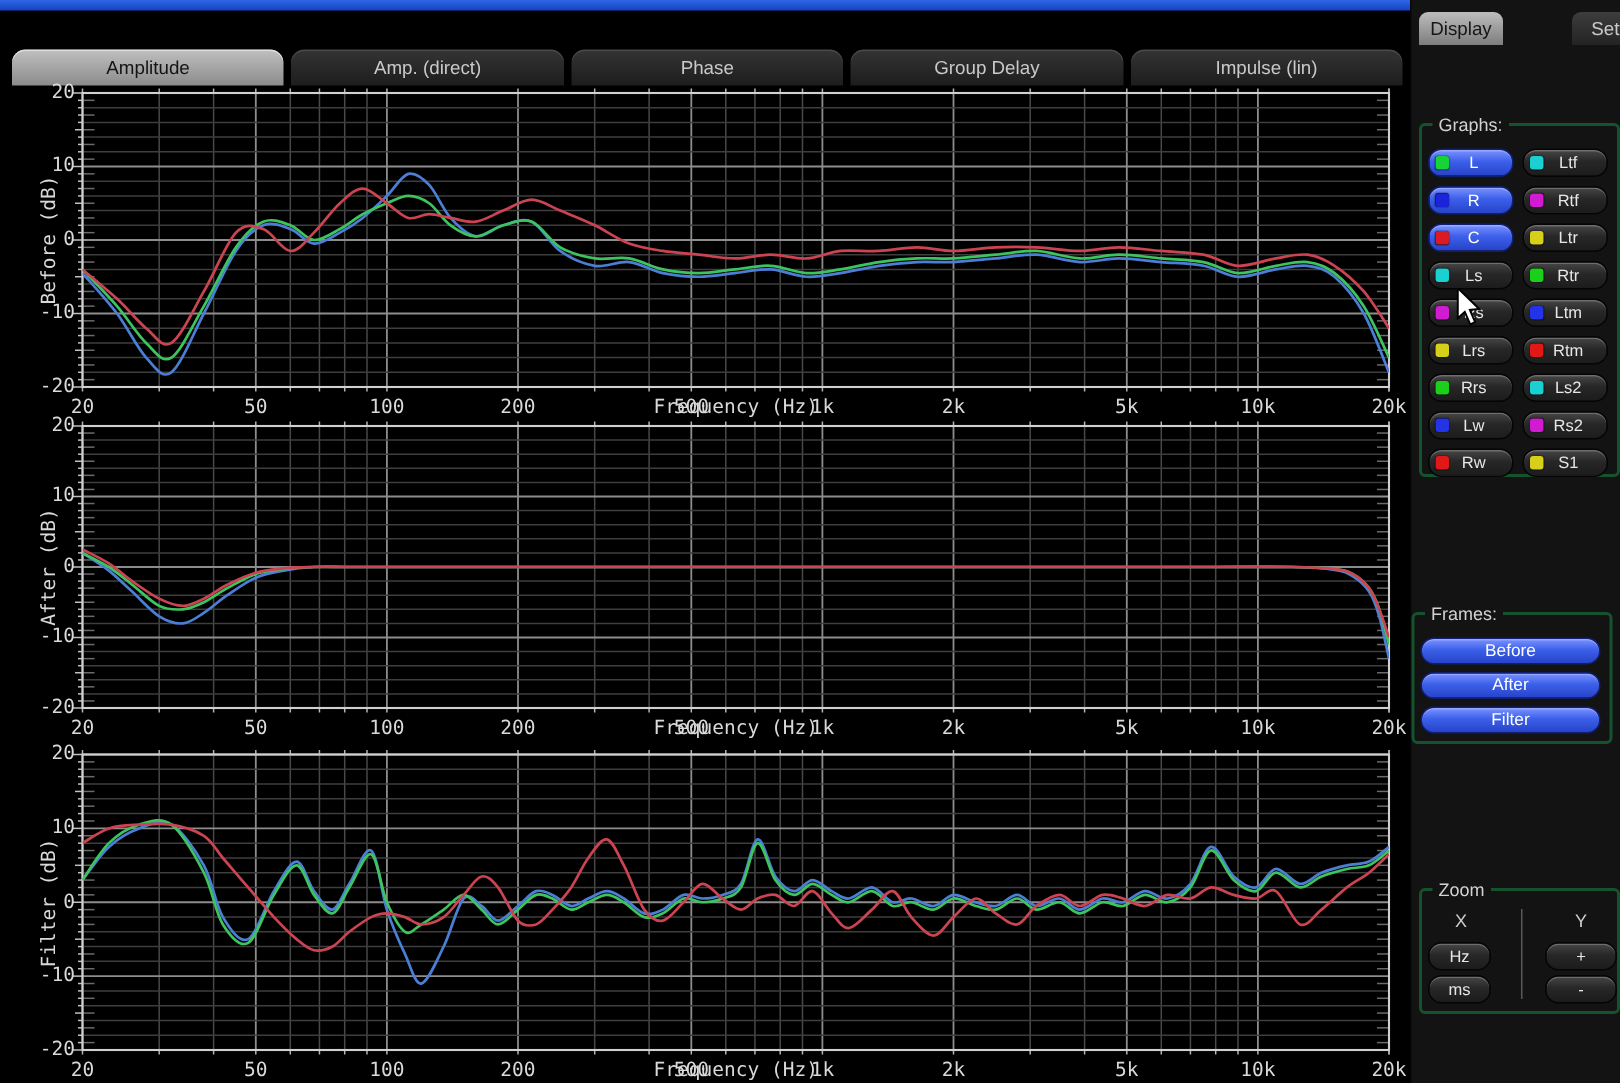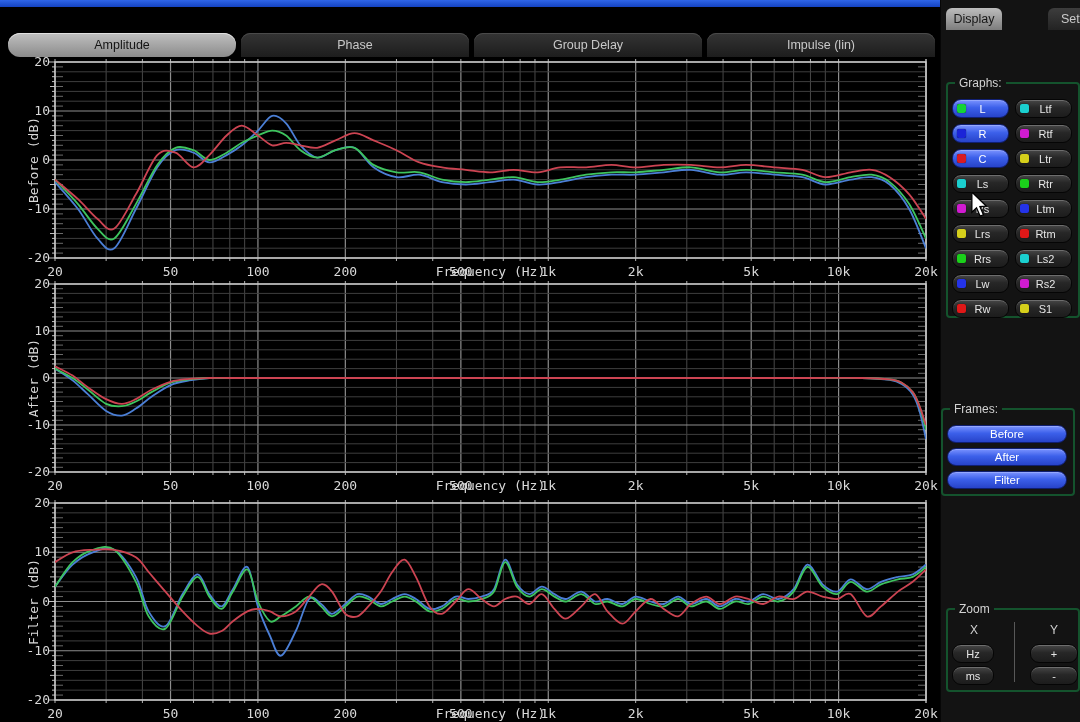--- a/index.html
+++ b/index.html
@@ -10,21 +10,21 @@
   .title-bar{position:absolute;left:8px;top:10px;width:927px;height:22px;border-radius:5px;
              background:linear-gradient(#646464,#454545);box-shadow:inset 0 1px 0 #8a8a8a;
              display:flex;align-items:center;justify-content:center;
              color:#e2e2e2;font-size:13px;}
   
   .tab-row{position:absolute;left:8px;top:33px;width:927px;height:24px;display:flex;gap:5px;}
   .tab{flex:1;height:24px;line-height:24px;text-align:center;font-size:12.5px;color:#c9c9c9;
        background:linear-gradient(#343434,#1d1d1d);border-radius:9px 9px 0 0;
        box-shadow:inset 0 1px 0 #4a4a4a;}
   .tab.active{background:linear-gradient(#c0c0c0,#8b8b8b);color:#141414;
-              box-shadow:inset 0 1px 0 #e0e0e0;border-radius:12px;}
+              box-shadow:inset 0 1px 0 #e0e0e0;}
   
   #chart-svg{position:absolute;left:0;top:0;}
   #chart-labels{position:absolute;left:0;top:0;width:940px;height:722px;overflow:hidden;
                 pointer-events:none;font-family:"DejaVu Sans Mono",monospace;color:#d9d9d9;}
   .ytick,.xtick,.xlab{position:absolute;font-size:13px;}
   .ytick{width:40px;text-align:right;}
   .xtick{width:40px;text-align:center;}
   .xlab{width:180px;text-align:center;}
   .ylab{position:absolute;font-size:13px;white-space:nowrap;
         transform:translate(-50%,-50%) rotate(-90deg);}
@@ -60,20 +60,21 @@
 </style>
 </head>
 <body>
 
 <div class="screen">
   <div class="top-strip"></div>
 
 
   <div class="tab-row" id="tab-row">
       <div class="tab active">Amplitude</div>
+      <div class="tab">Amp. (direct)</div>
       <div class="tab">Phase</div>
       <div class="tab">Group Delay</div>
       <div class="tab">Impulse (lin)</div>
     </div>
 
   <svg id="chart-svg" width="940" height="722">
       <g>
         <line x1="55" y1="62" x2="55" y2="258" stroke="#8d8d8d" stroke-width="1.2"></line>
         <line x1="55" y1="59" x2="55" y2="62" stroke="#b5b5b5" stroke-width="1"></line>
         <line x1="55" y1="258" x2="55" y2="261" stroke="#b5b5b5" stroke-width="1"></line>
@@ -808,21 +809,21 @@
 
     <div class="gbox" id="frames-box" style="left:0;top:408px;width:130px;height:84px;">
       <span class="glabel">Frames:</span>
       <div id="frames-col">
           <div class="pill frame-pill active">Before</div>
           <div class="pill frame-pill active">After</div>
           <div class="pill frame-pill active">Filter</div>
         </div>
     </div>
 
-    <div class="gbox" id="zoom-box" style="left:5px;top:608px;width:130px;height:80px;">
+    <div class="gbox" id="zoom-box" style="left:5px;top:592px;width:130px;height:80px;">
       <span class="glabel">Zoom</span>
       <div class="vdiv" style="left:66px;top:12px;height:60px;"></div>
       <span class="zoom-txt" style="left:6px;top:13px;">X</span>
       <span class="zoom-txt" style="left:86px;top:13px;">Y</span>
       <div class="pill zoom-pill" style="left:4px;top:34px;width:40px;">
         <span>Hz</span>
       </div>
       <div class="pill zoom-pill" style="left:4px;top:56px;width:40px;text-align:center;">
         <span>ms</span>
       </div>

